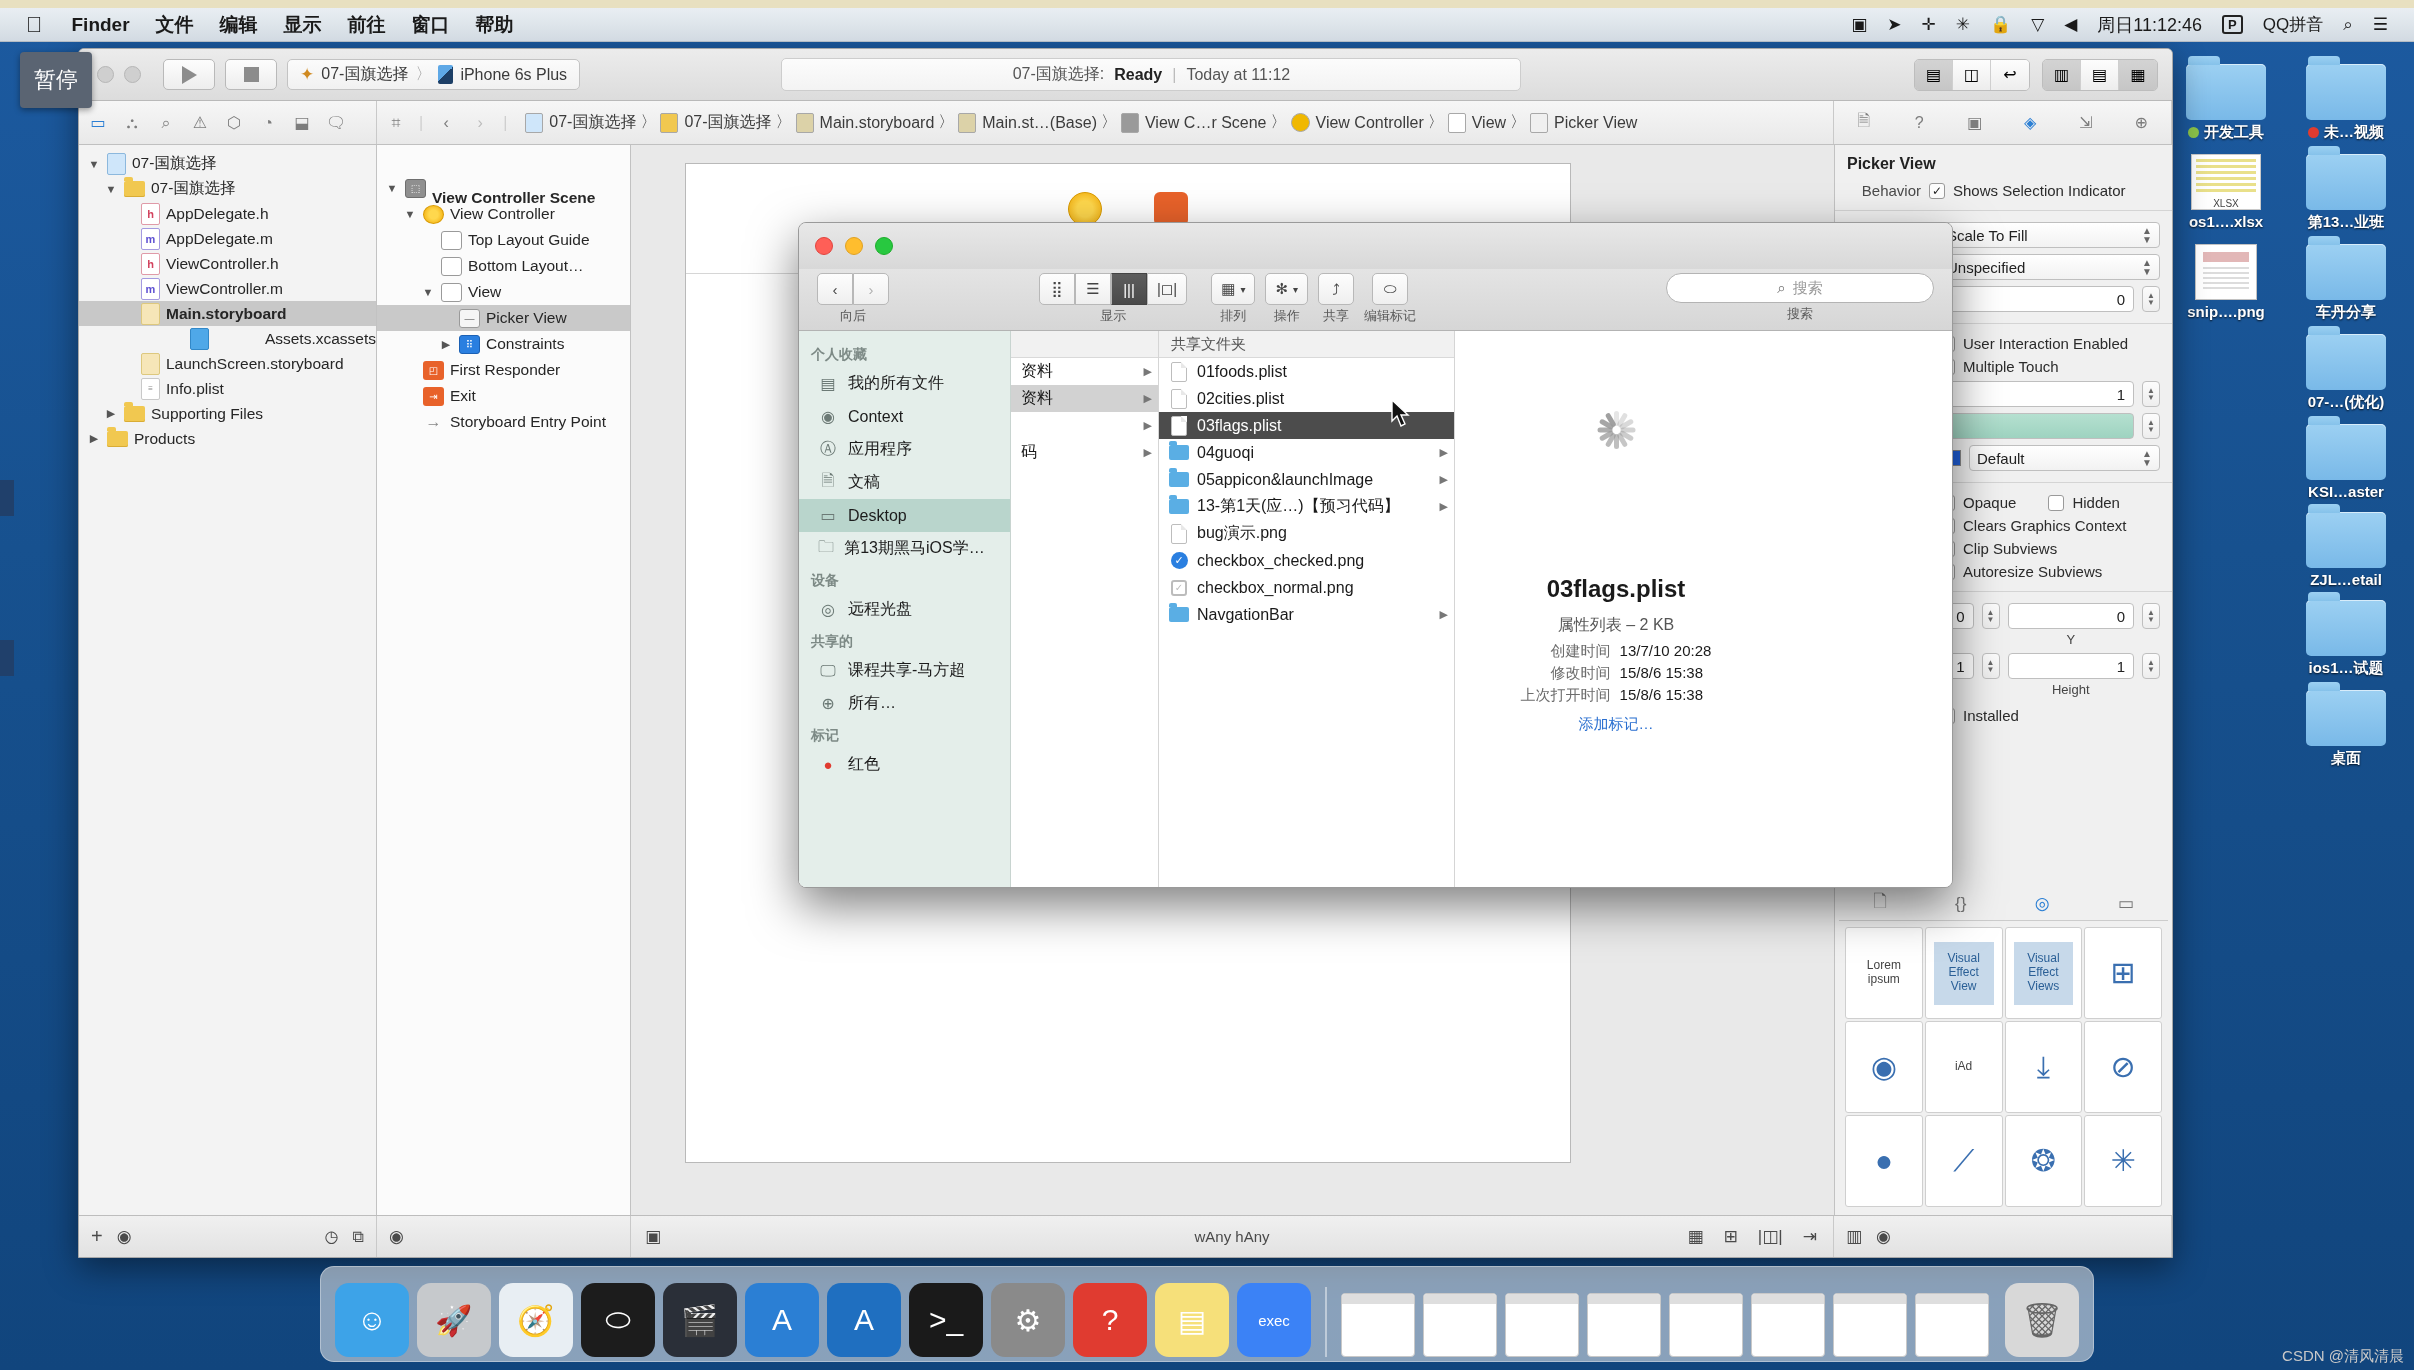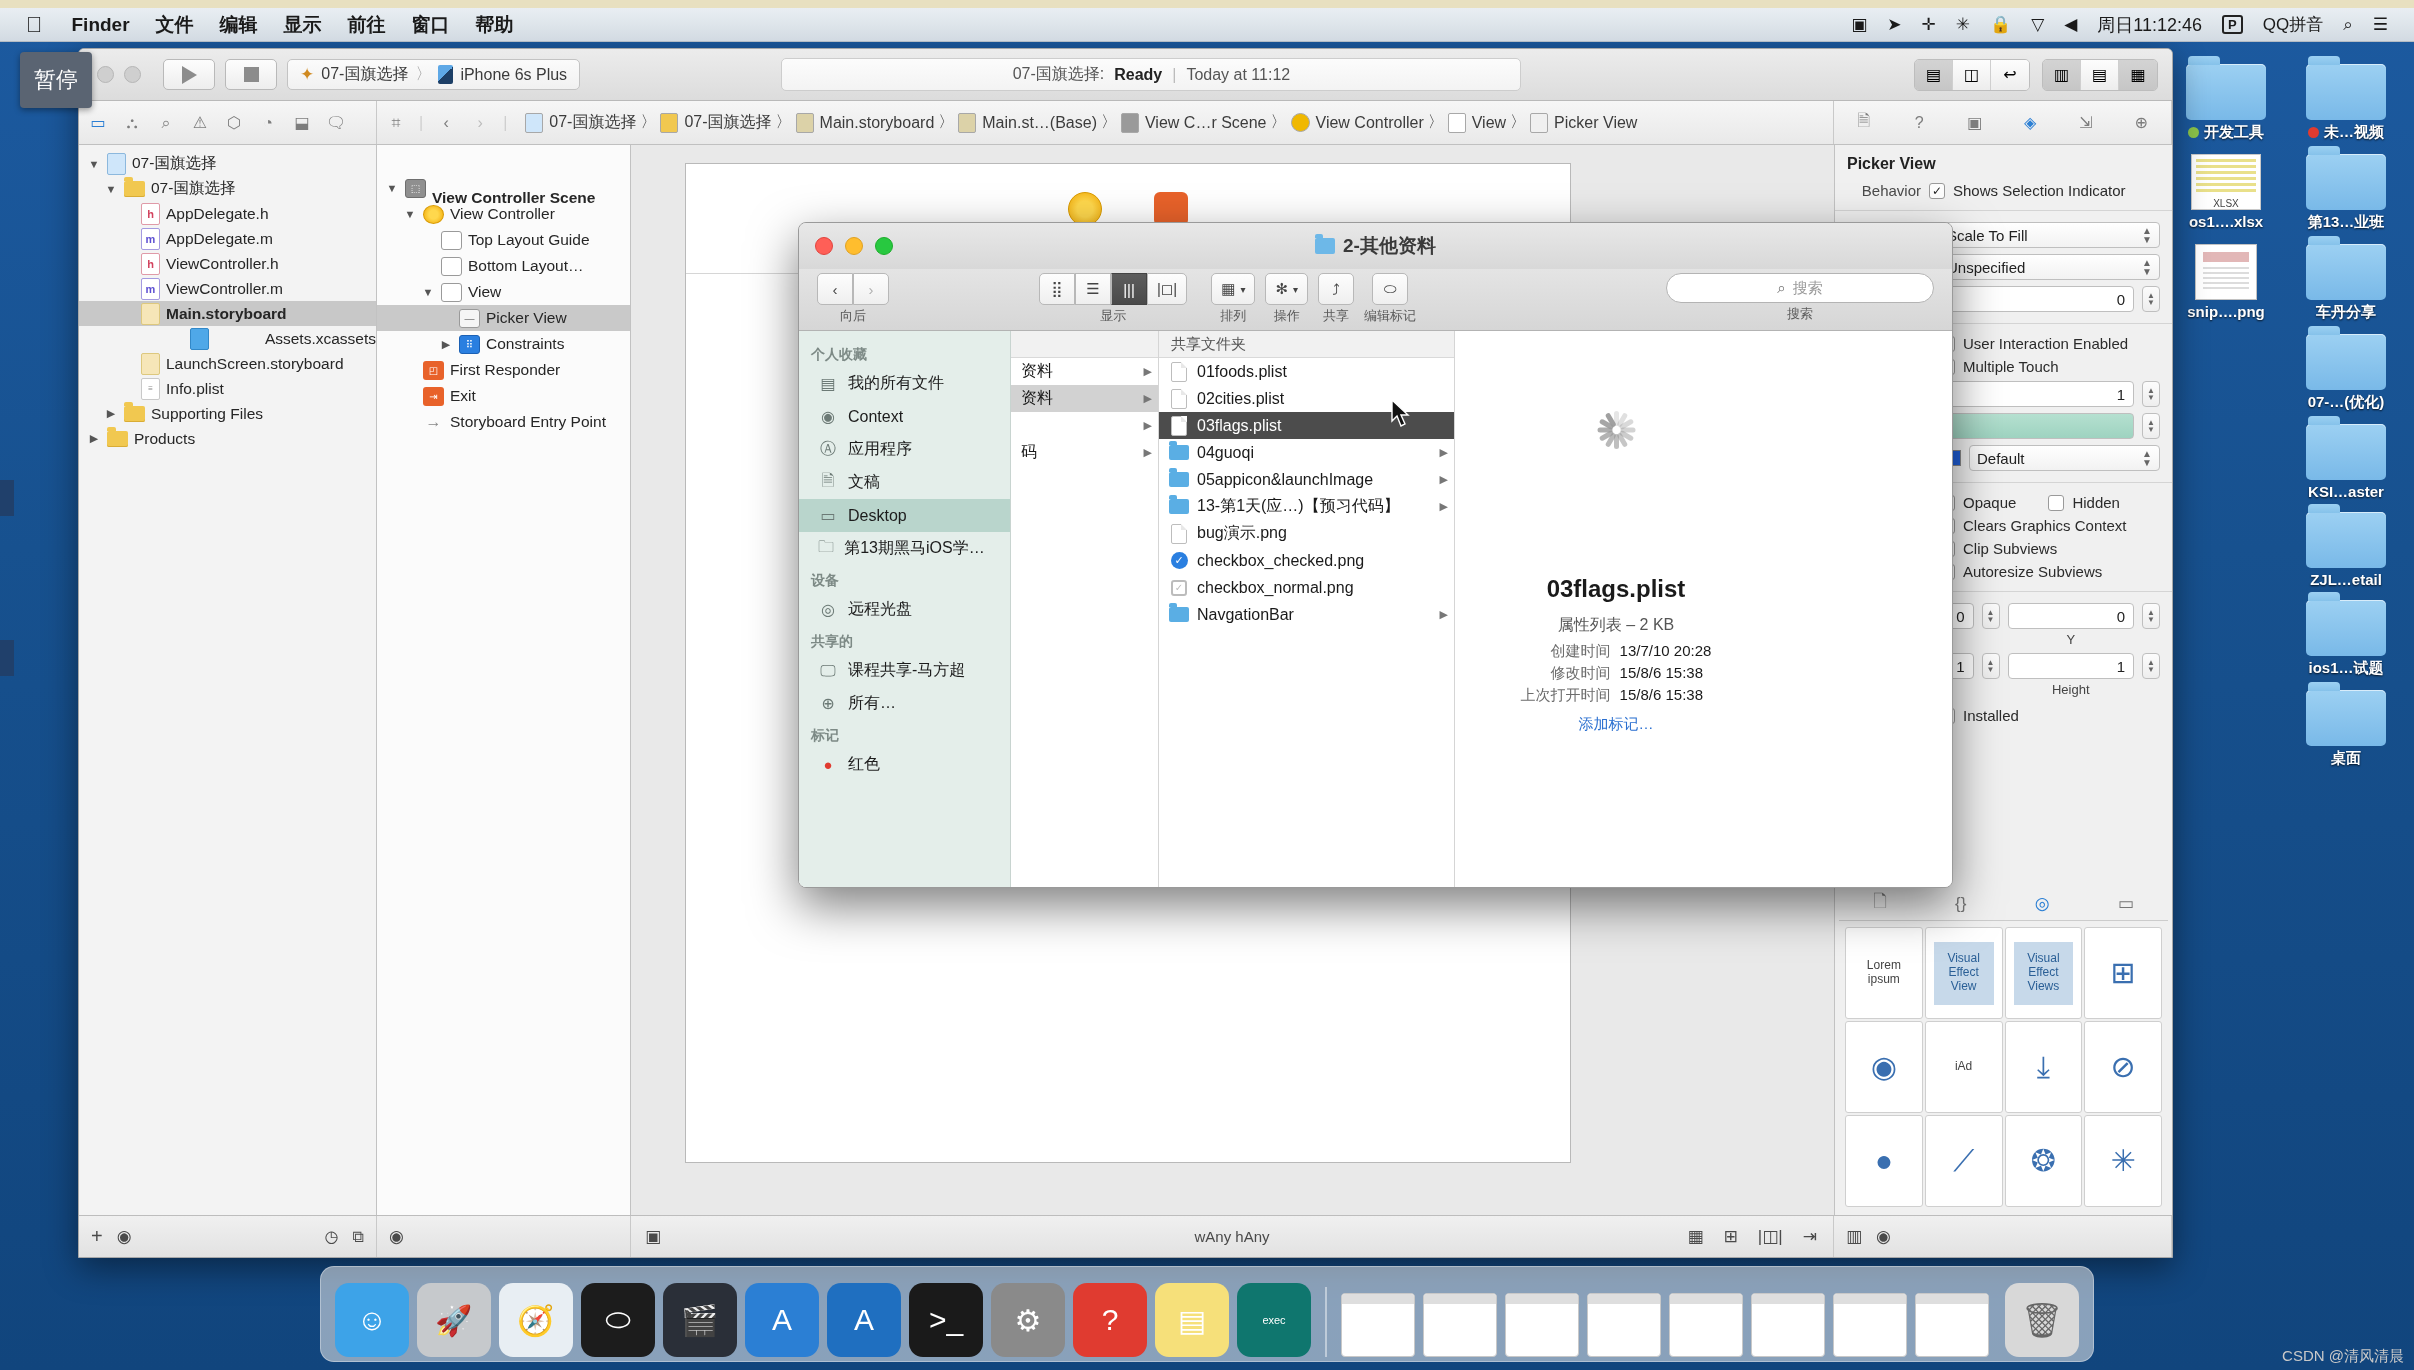--- a/index.html
+++ b/index.html
@@ -860,24 +860,20 @@
   </div>
 </div>
 
 <div id="finder">
   <div id="fd-titlebar">
     <div class="fd-dots">
       <div class="fd-dot r"></div>
       <div class="fd-dot y"></div>
       <div class="fd-dot g"></div>
     </div>
-    <div class="fd-title">
-      <span class="fd-titleico"></span>
-      <span>2-其他资料</span>
-    </div>
   </div>
 
   <div id="fd-toolbar">
     <div class="tb-group">
       <div class="tb-row">
         <div class="tb-btn first">
           <span>‹</span>
         </div>
         <div class="tb-btn last" style="border-left:1px solid #b8b8b8;color:#b0b0b0;">
           <span>›</span>
@@ -1172,21 +1168,21 @@
     <div class="dapp" style="background: rgb(198, 201, 204); font-size: 30px;">🚀</div>
     <div class="dapp" style="background: rgb(232, 238, 243); font-size: 30px;">🧭</div>
     <div class="dapp" style="background: rgb(28, 28, 28); font-size: 30px;">⬭</div>
     <div class="dapp" style="background: rgb(42, 47, 56); font-size: 30px;">🎬</div>
     <div class="dapp" style="background: rgb(43, 127, 212); font-size: 30px;">A</div>
     <div class="dapp" style="background: rgb(31, 111, 192); font-size: 30px;">A</div>
     <div class="dapp" style="background: rgb(26, 26, 26); font-size: 30px;">&gt;_</div>
     <div class="dapp" style="background: rgb(138, 138, 138); font-size: 30px;">⚙</div>
     <div class="dapp" style="background: rgb(224, 59, 48); font-size: 30px;">?</div>
     <div class="dapp" style="background: rgb(246, 224, 122); font-size: 30px;">▤</div>
-    <div class="dapp" style="background: #0f766e; font-size: 11px;">exec</div>
+    <div class="dapp" style="background: #3b82f6; font-size: 15px;">exec</div>
     <div class="dock-sep"></div>
     <div class="dwin"></div>
     <div class="dwin"></div>
     <div class="dwin"></div>
     <div class="dwin"></div>
     <div class="dwin"></div>
     <div class="dwin"></div>
     <div class="dwin"></div>
     <div class="dwin"></div>
     <div class="dapp" style="background: rgb(216, 216, 216); color: rgb(102, 102, 102); font-size: 34px; margin-left: 8px;">🗑</div>

